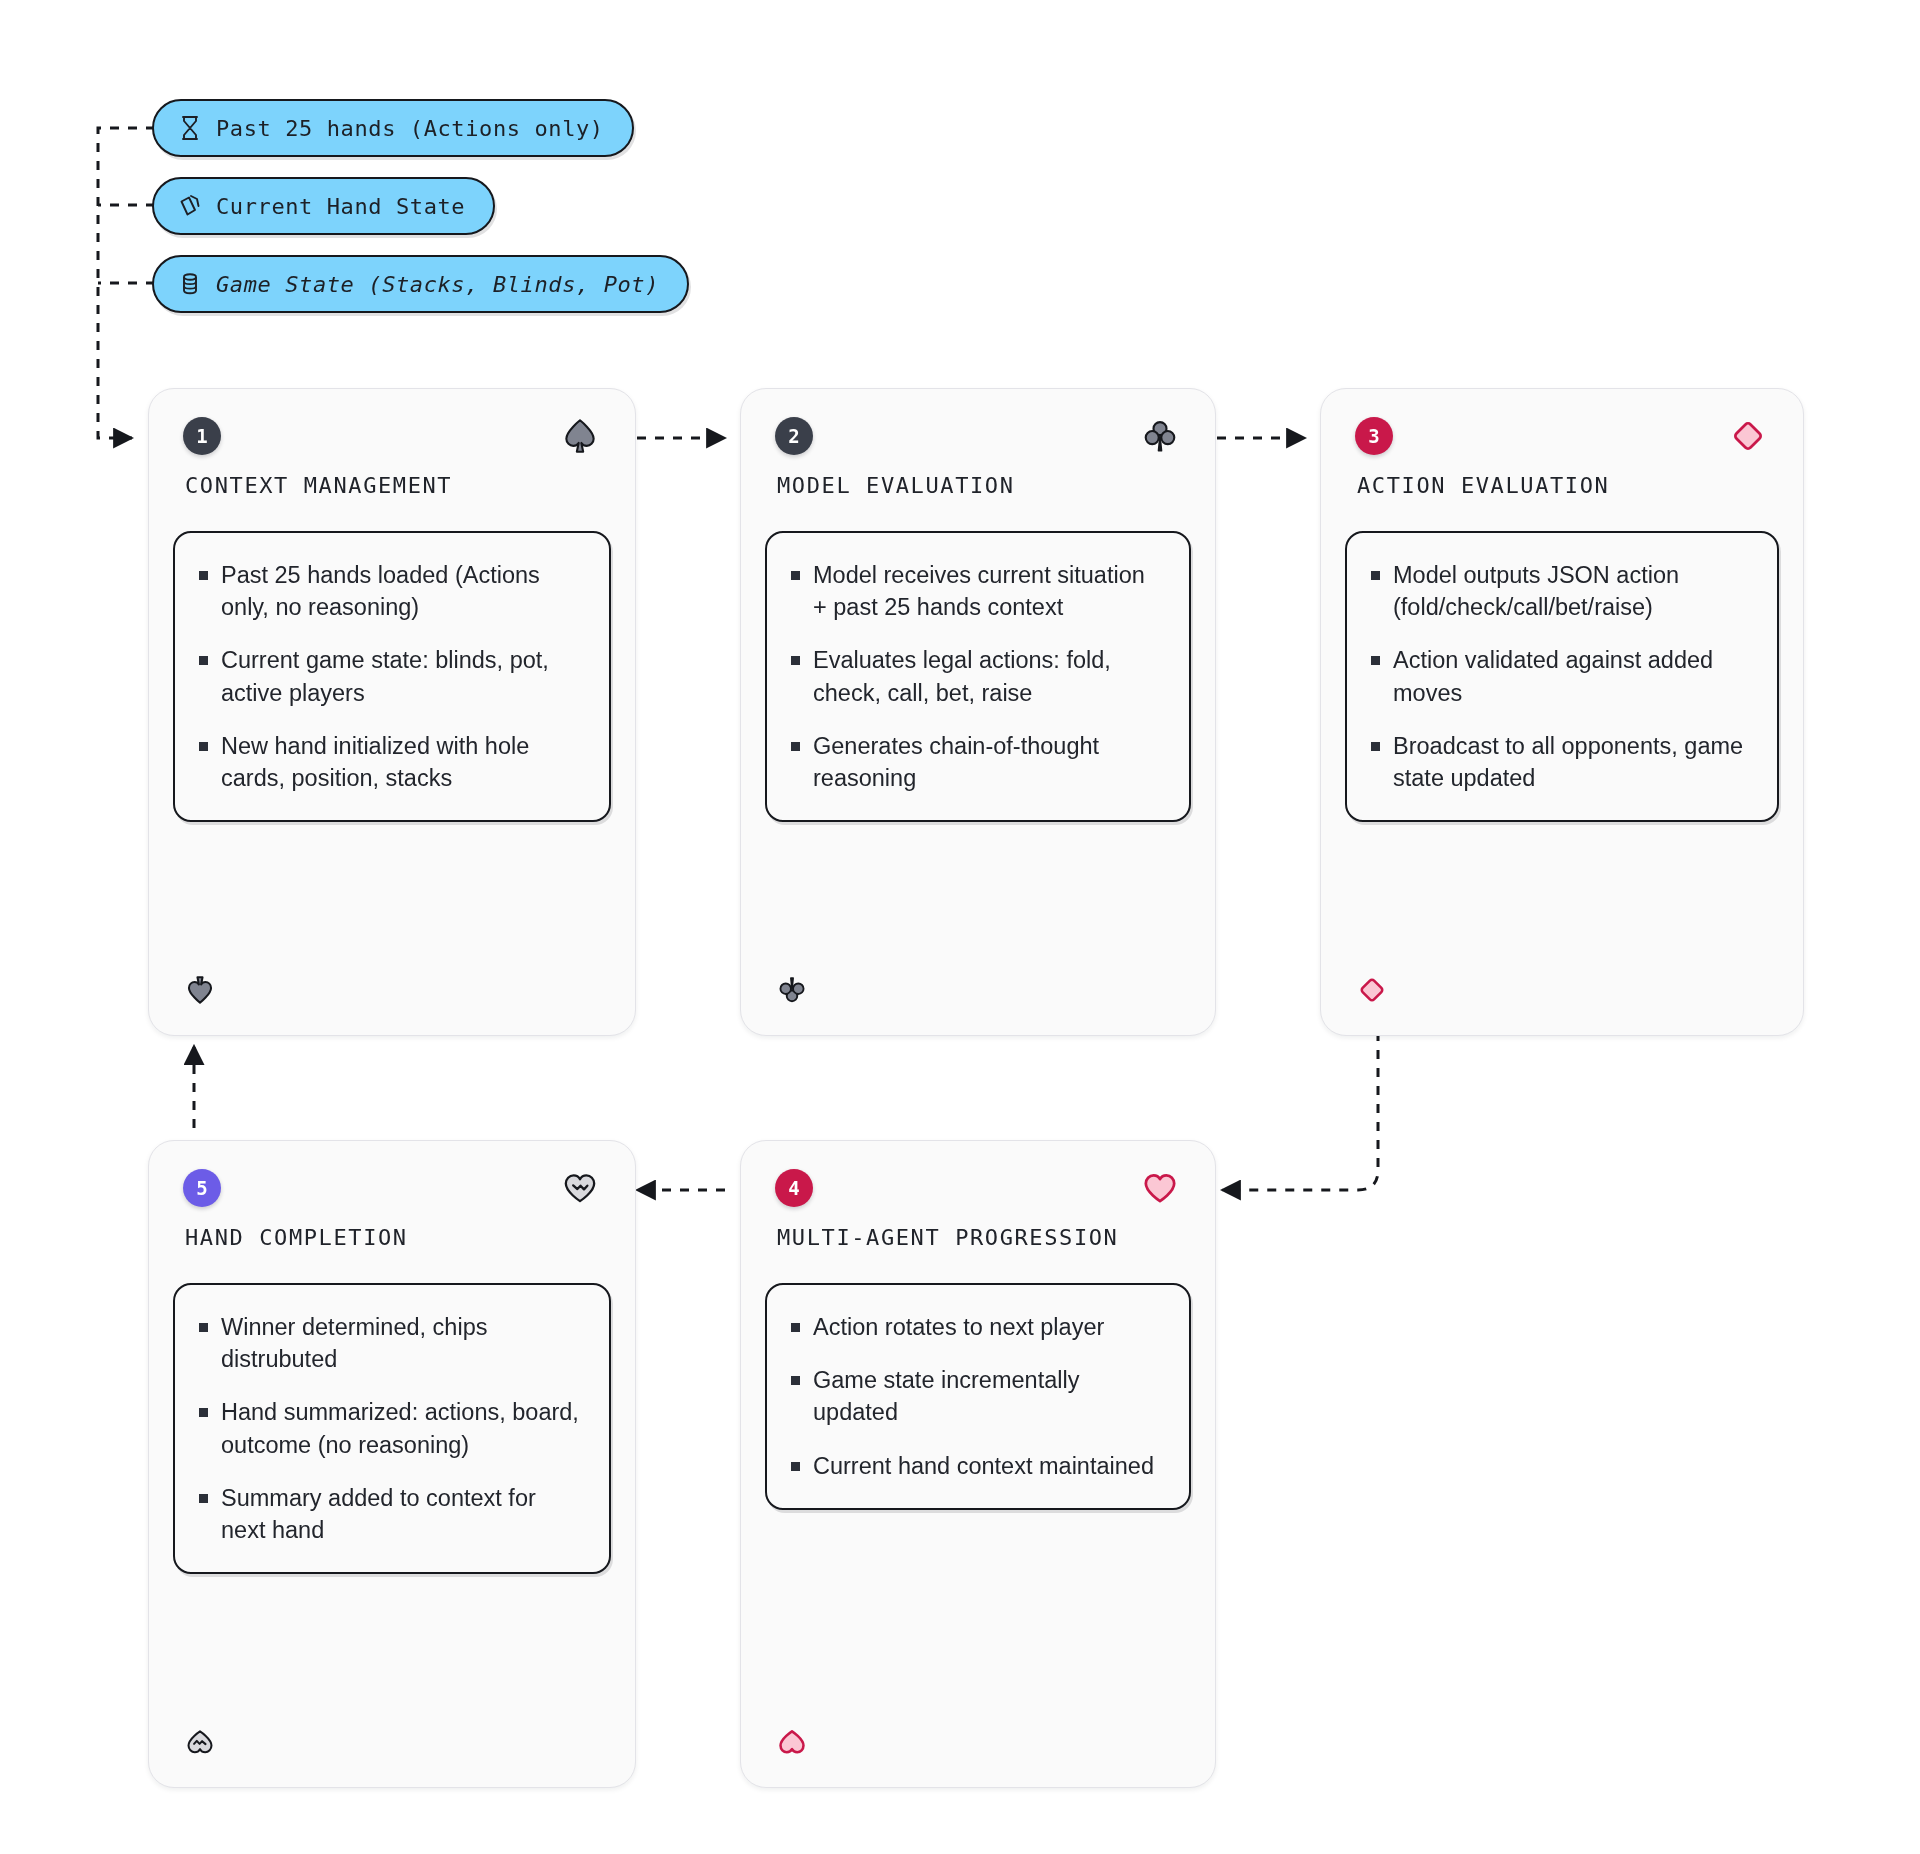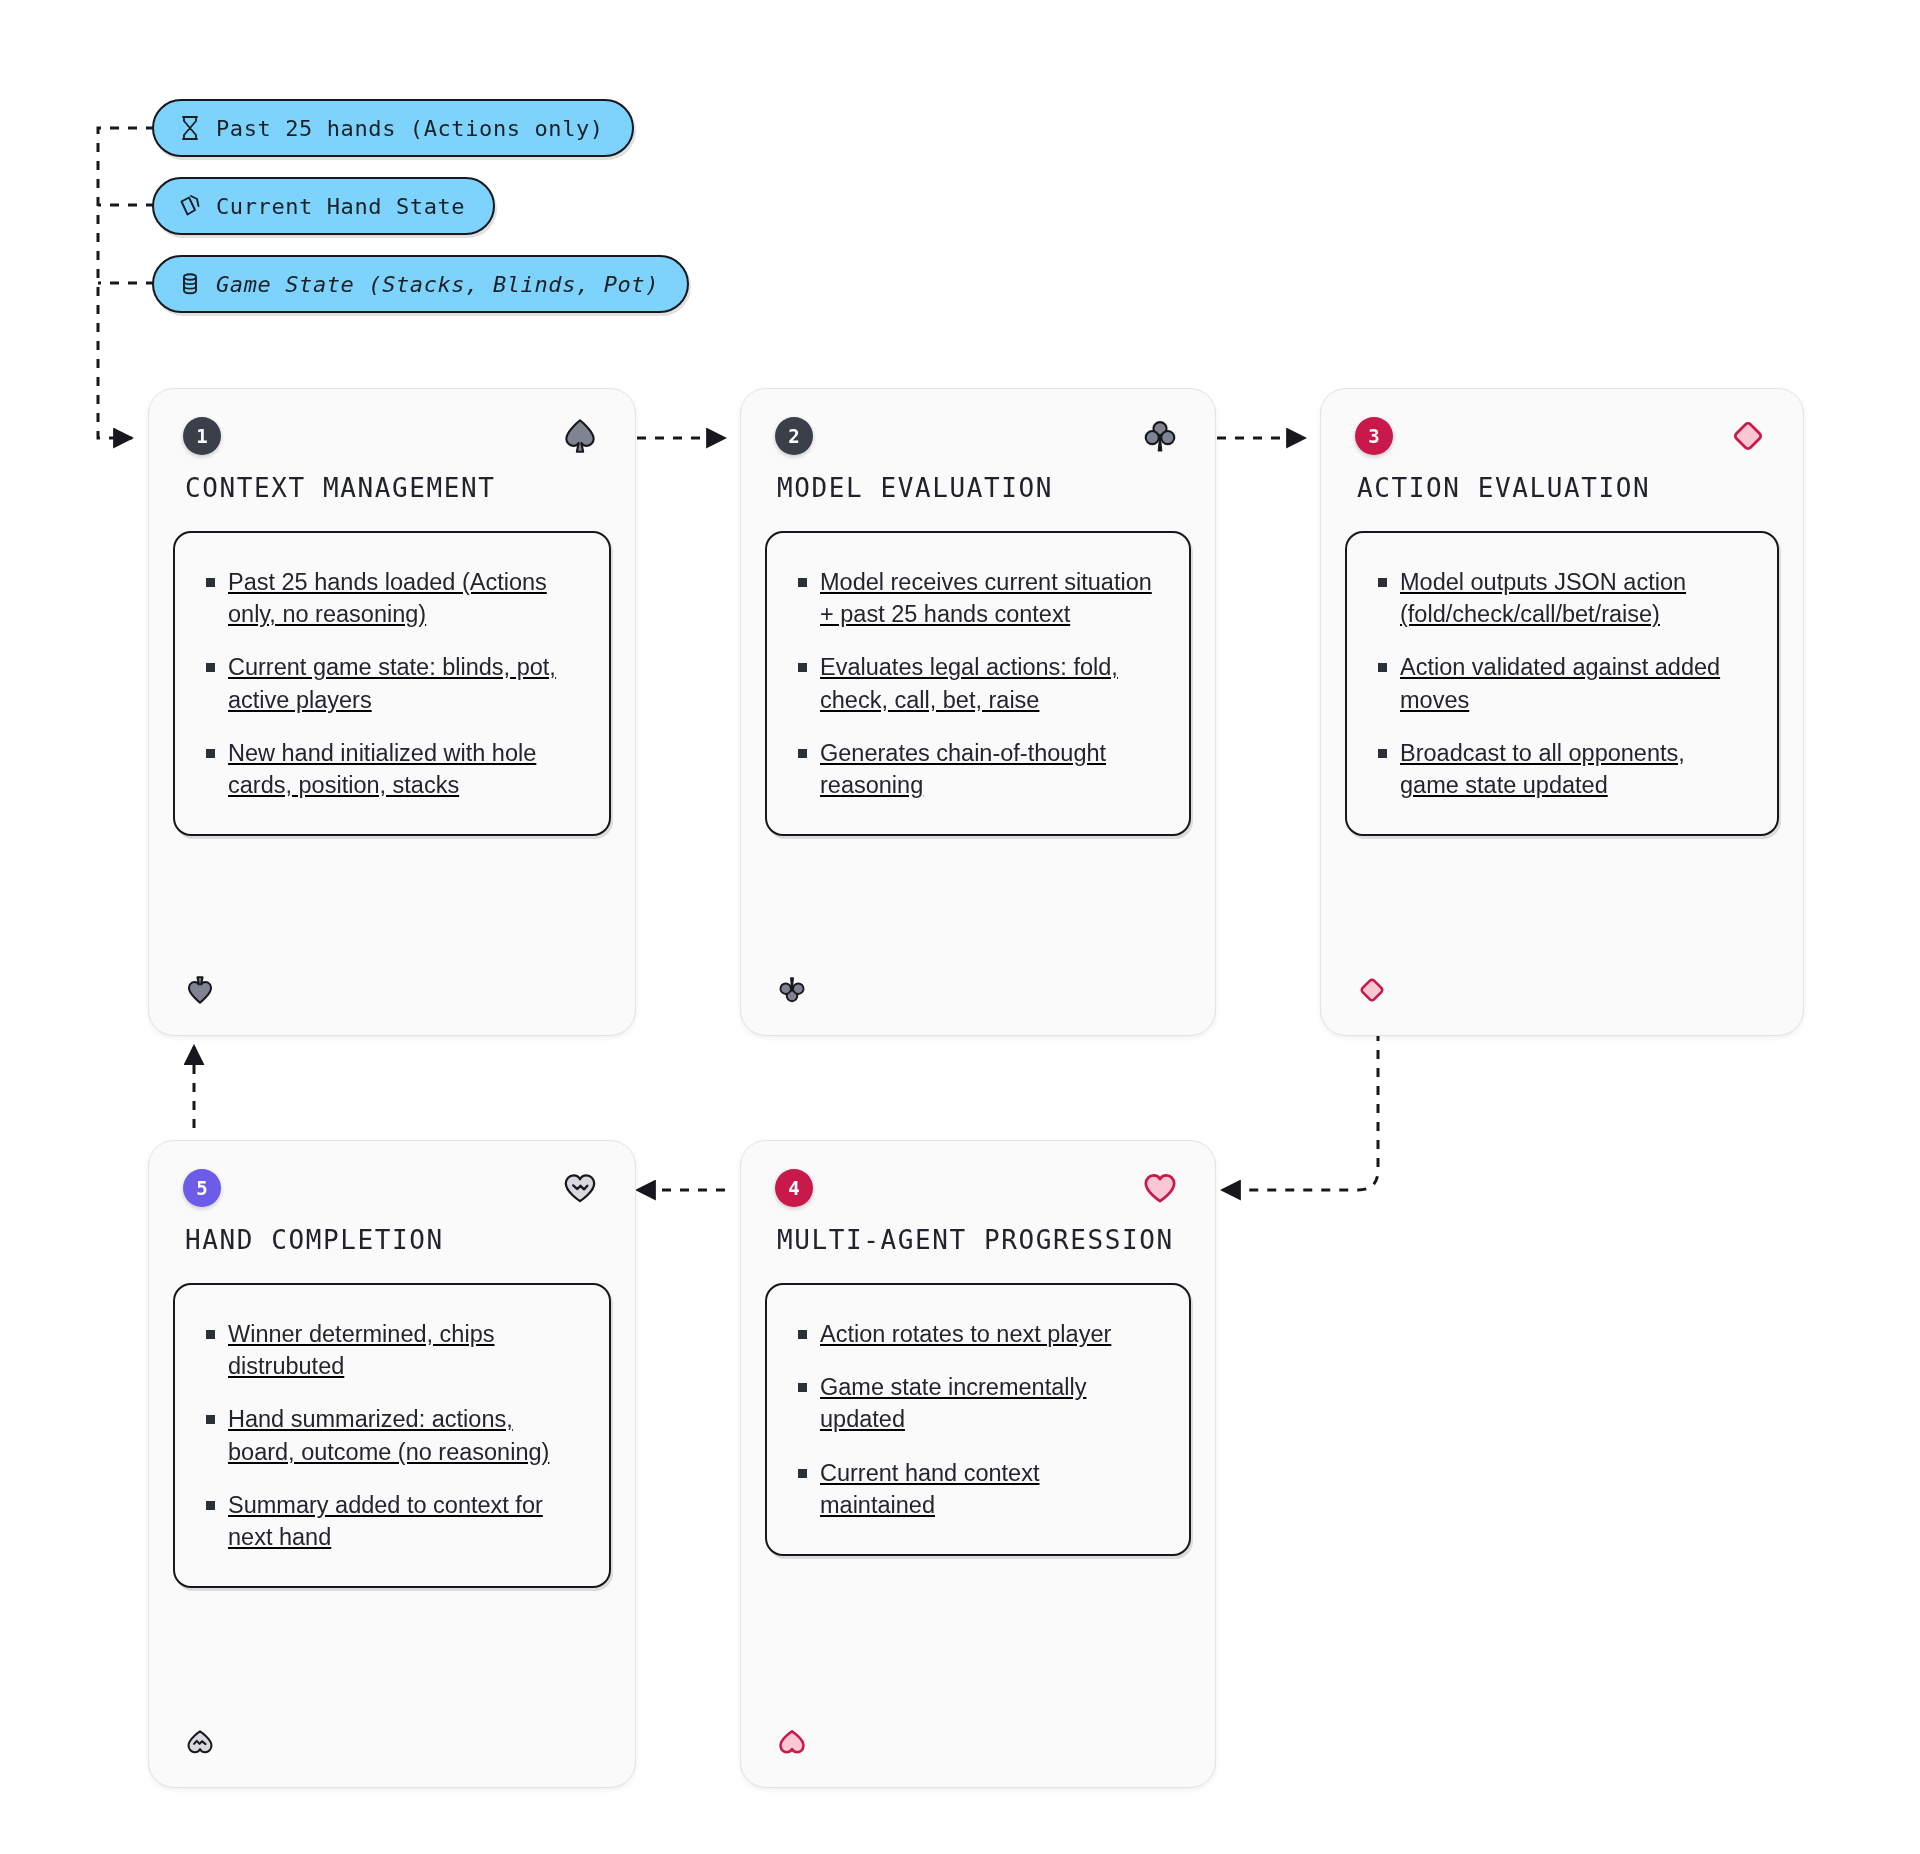--- a/index.html
+++ b/index.html
@@ -95,42 +95,41 @@
     left: 34px;
     bottom: 28px;
     width: 34px;
     height: 34px;
   }
   .card-title {
     position: absolute;
     left: 36px;
     top: 84px;
     font-family: "DejaVu Sans Mono", "Liberation Mono", monospace;
-    font-size: 26px;
+    font-size: 22px;
     letter-spacing: 1.6px;
     color: #20232a;
     white-space: nowrap;
   }
   .card-body {
     position: absolute;
     left: 24px;
     right: 24px;
     top: 142px;
     box-sizing: border-box;
     background: #fafafa;
     border: 2px solid #16181d;
     border-radius: 18px;
     box-shadow: 2px 3px 0 rgba(20,22,28,0.13);
     padding: 26px 26px 26px 22px;
   }
   .bullets {
     list-style: none;
-    margin: 7px;
+    margin: 0;
     padding: 0;
-    text-decoration: underline;
   }
   .bullets li {
     position: relative;
     padding-left: 24px;
     margin-bottom: 21px;
     font-size: 23.5px;
     line-height: 1.37;
     color: #22252c;
   }
   .bullets li:last-child { margin-bottom: 0; }

